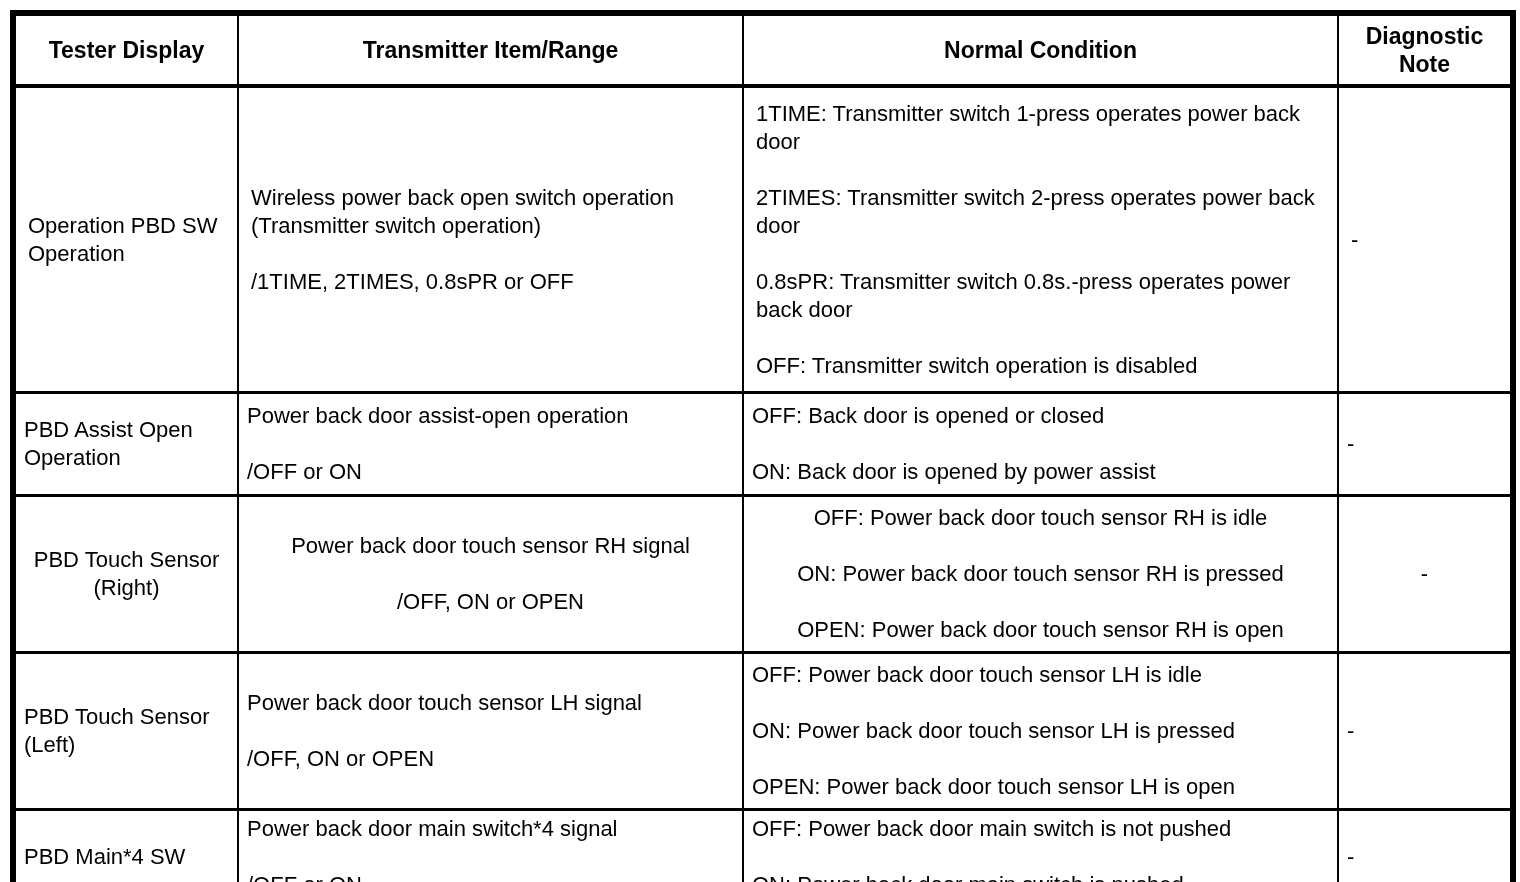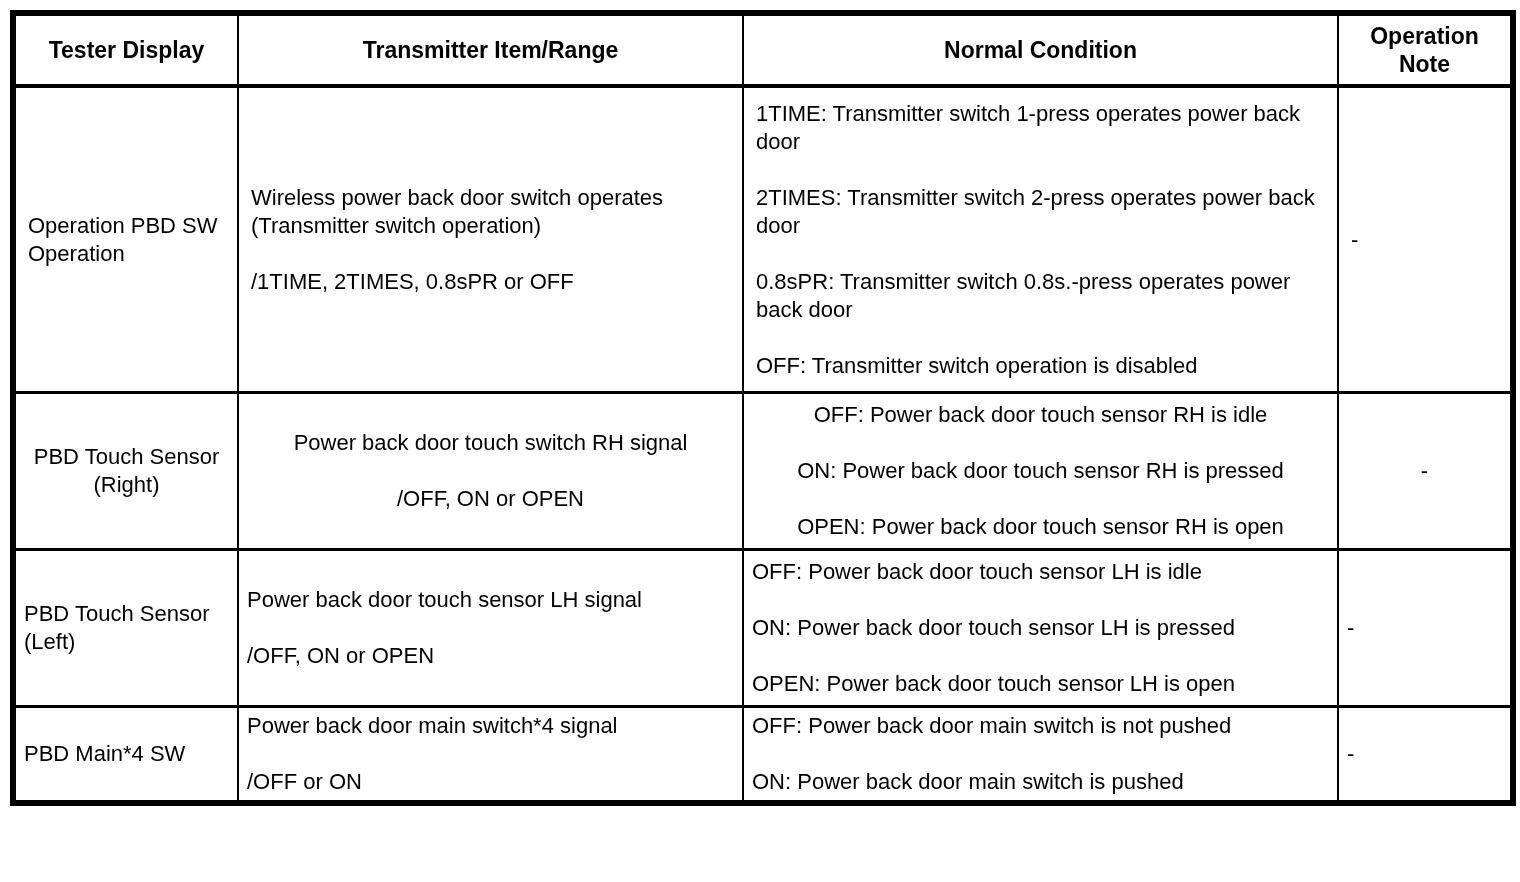--- a/index.html
+++ b/index.html
@@ -66,41 +66,51 @@
     <col class="c-tester">
     <col class="c-measure">
     <col class="c-normal">
     <col class="c-note">
   </colgroup>
   <thead>
     <tr>
       <th>Tester Display</th>
       <th>Transmitter Item/Range</th>
       <th>Normal Condition</th>
-      <th>Operation Note</th>
+      <th>Diagnostic Note</th>
     </tr>
   </thead>
   <tbody>
     <tr class="r1">
       <td>Operation PBD SW Operation</td>
-      <td>Wireless power back door switch operates (Transmitter switch operation)
+      <td>Wireless power back open switch operation (Transmitter switch operation)
 
 /1TIME, 2TIMES, 0.8sPR or OFF</td>
       <td>1TIME: Transmitter switch 1-press operates power back door
 
 2TIMES: Transmitter switch 2-press operates power back door
 
 0.8sPR: Transmitter switch 0.8s.-press operates power back door
 
 OFF: Transmitter switch operation is disabled</td>
       <td>-</td>
     </tr>
+    <tr class="r2">
+      <td>PBD Assist Open Operation</td>
+      <td>Power back door assist-open operation
+
+/OFF or ON</td>
+      <td>OFF: Back door is opened or closed
+
+ON: Back door is opened by power assist</td>
+      <td>-</td>
+    </tr>
     <tr class="r3">
       <td>PBD Touch Sensor (Right)</td>
-      <td>Power back door touch switch RH signal
+      <td>Power back door touch sensor RH signal
 
 /OFF, ON or OPEN</td>
       <td>OFF: Power back door touch sensor RH is idle
 
 ON: Power back door touch sensor RH is pressed
 
 OPEN: Power back door touch sensor RH is open</td>
       <td>-</td>
     </tr>
     <tr class="r4">

